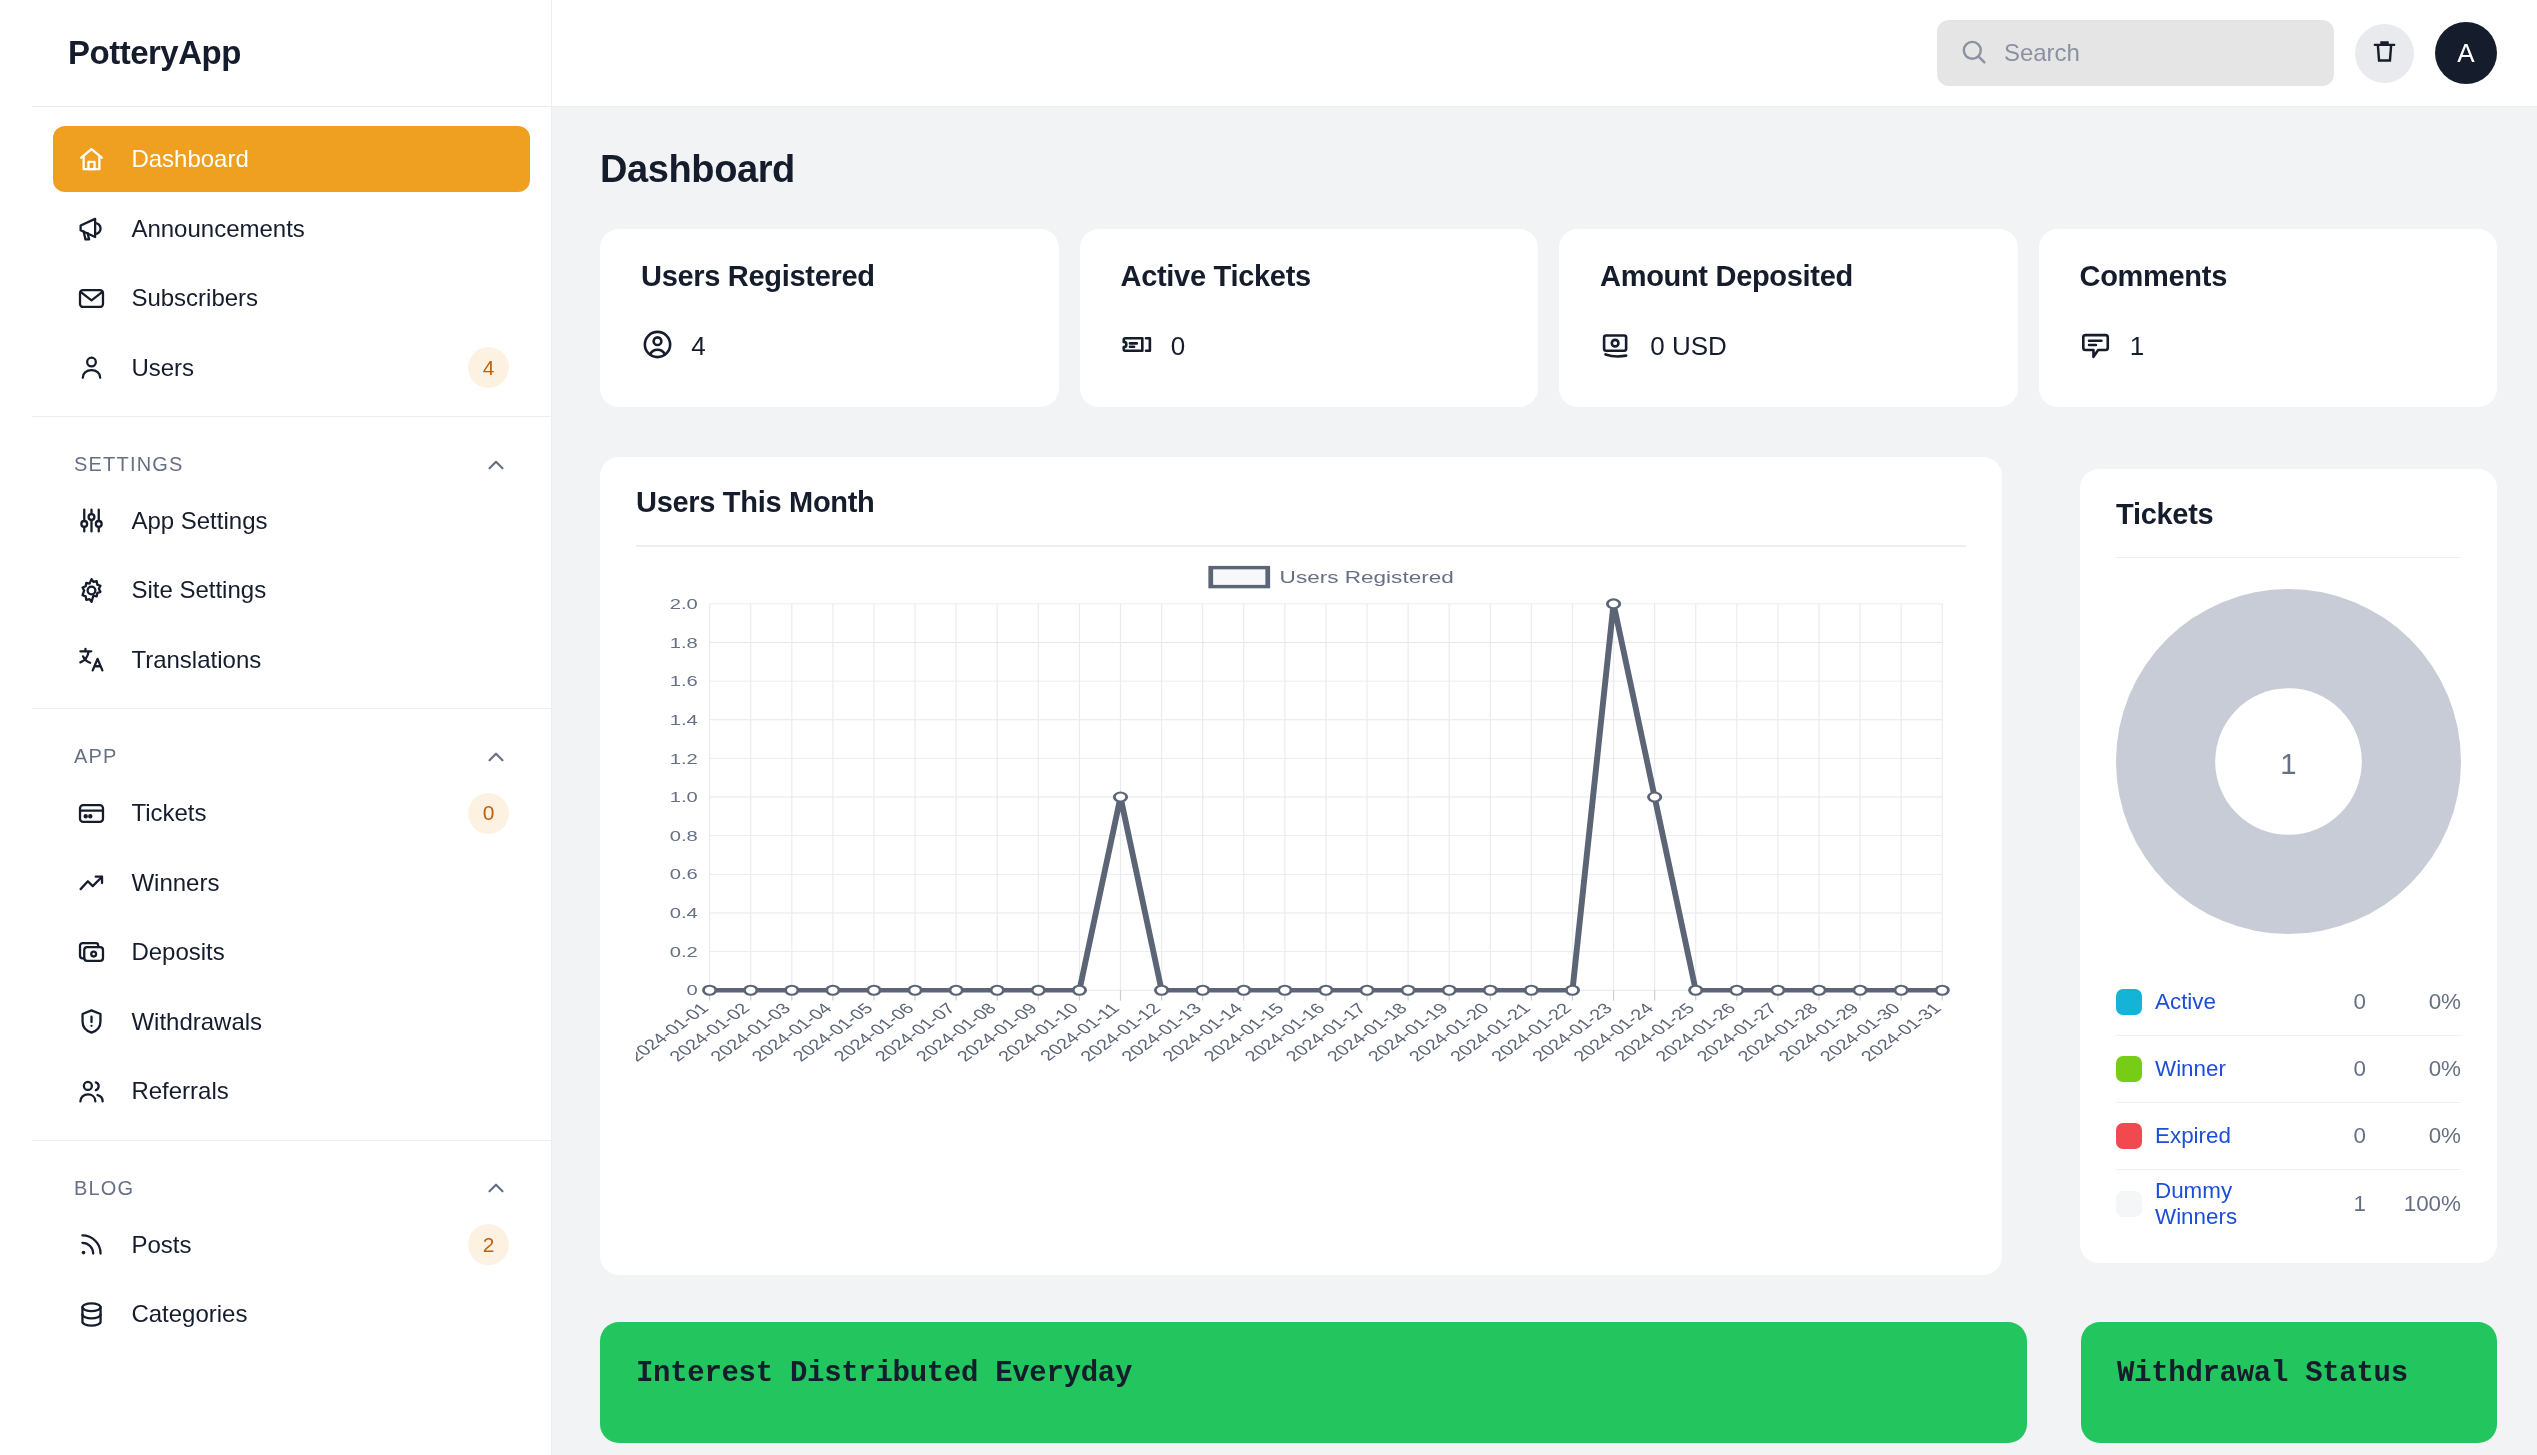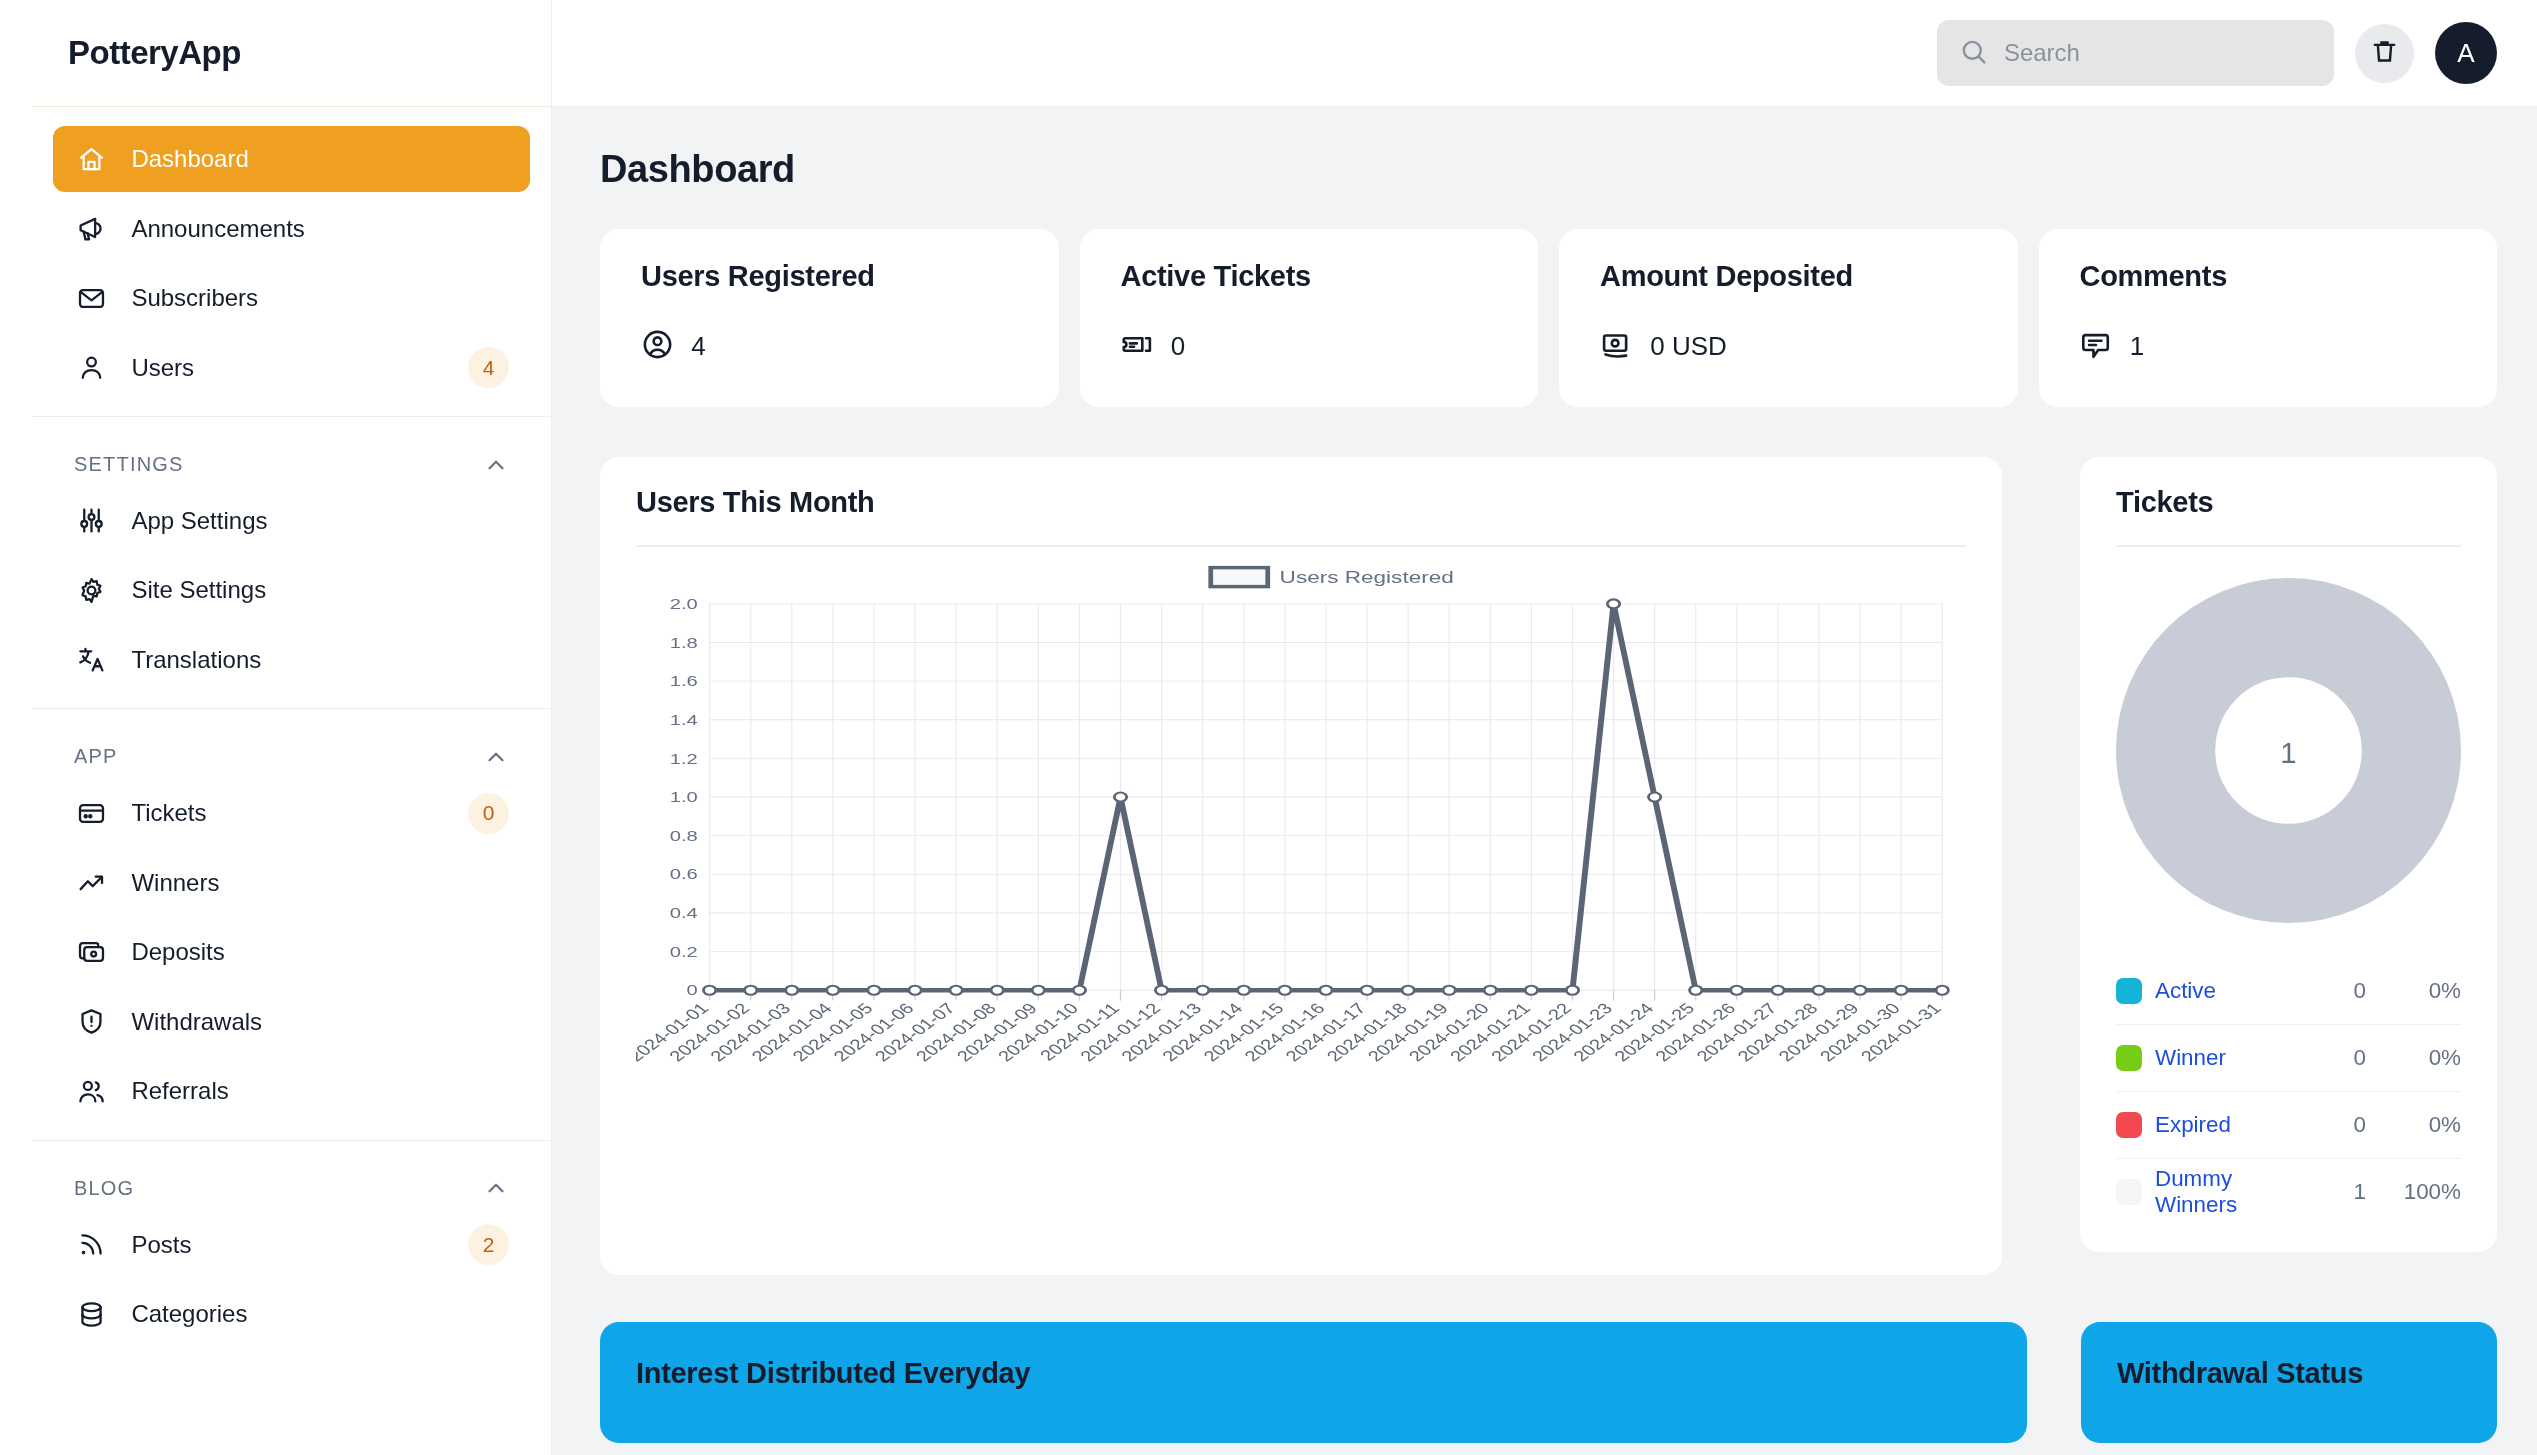--- a/index.html
+++ b/index.html
@@ -104,21 +104,21 @@
   .stat-card {
     flex: 1 1 0; background: #ffffff;
     border-radius: 19px; padding: 31px 41px 35px 41px;
     min-height: 178px;
   }
   .stat-title { font-size: 29px; font-weight: 700; letter-spacing: -0.3px; margin-bottom: 35px; }
   .stat-val-row { display: flex; align-items: center; gap: 17.3px; }
   .stat-val-row svg { width: 33px; height: 33px; flex: 0 0 33px; }
   .stat-val { font-size: 26px; color: #151c2c; }
 
-  .panels { display: flex; gap: 78px; }
+  .panels { display: flex; gap: 78px; align-items: center; }
   .panel-left { flex: 1 1 auto; min-width: 0; }
   .panel-right { flex: 0 0 416px; }
 
   .card { background: #ffffff; border-radius: 19px; padding: 29px 36px 26px 36px; }
   .card-title { font-size: 29px; font-weight: 700; letter-spacing: -0.3px; }
   .card-rule { height: 1.7px; background: #eceef1; margin-top: 26px; }
 
   
   .chart-wrap { position: relative; height: 690px; margin-top: 12px; }
   .chart-svg { width: 100%; height: 100%; display: block; }
@@ -129,21 +129,21 @@
     display: flex; align-items: center; height: 67px;
     border-bottom: 1.7px solid #eef0f2; font-size: 22.4px;
   }
   .legend-row:last-child { border-bottom: none; }
   .swatch { width: 26px; height: 26px; border-radius: 7px; flex: 0 0 26px; }
   .legend-name { margin-left: 13px; color: #1d4ed8; }
   .legend-count { margin-left: auto; color: #667085; min-width: 52px; text-align: right; }
   .legend-pct { color: #667085; min-width: 95px; text-align: right; }
 
   .bottom-row { display: flex; gap: 54px; margin-top: 47px; }
-  .bottom-card { background: #0ea5e9; border-radius: 19px; padding: 35px 36px 0 36px; height: 121px; overflow: hidden; }
+  .bottom-card { background: #22c55e; border-radius: 19px; padding: 35px 36px 0 36px; height: 121px; overflow: hidden; font-family: Liberation Mono, monospace; }
   .bc-left { flex: 1 1 auto; min-width: 0; }
   .bc-right { flex: 0 0 416px; }
 </style>
 </head>
 <body>
 
 <div class="app">
 
   <aside class="sidebar">
     <div class="brand-row">

